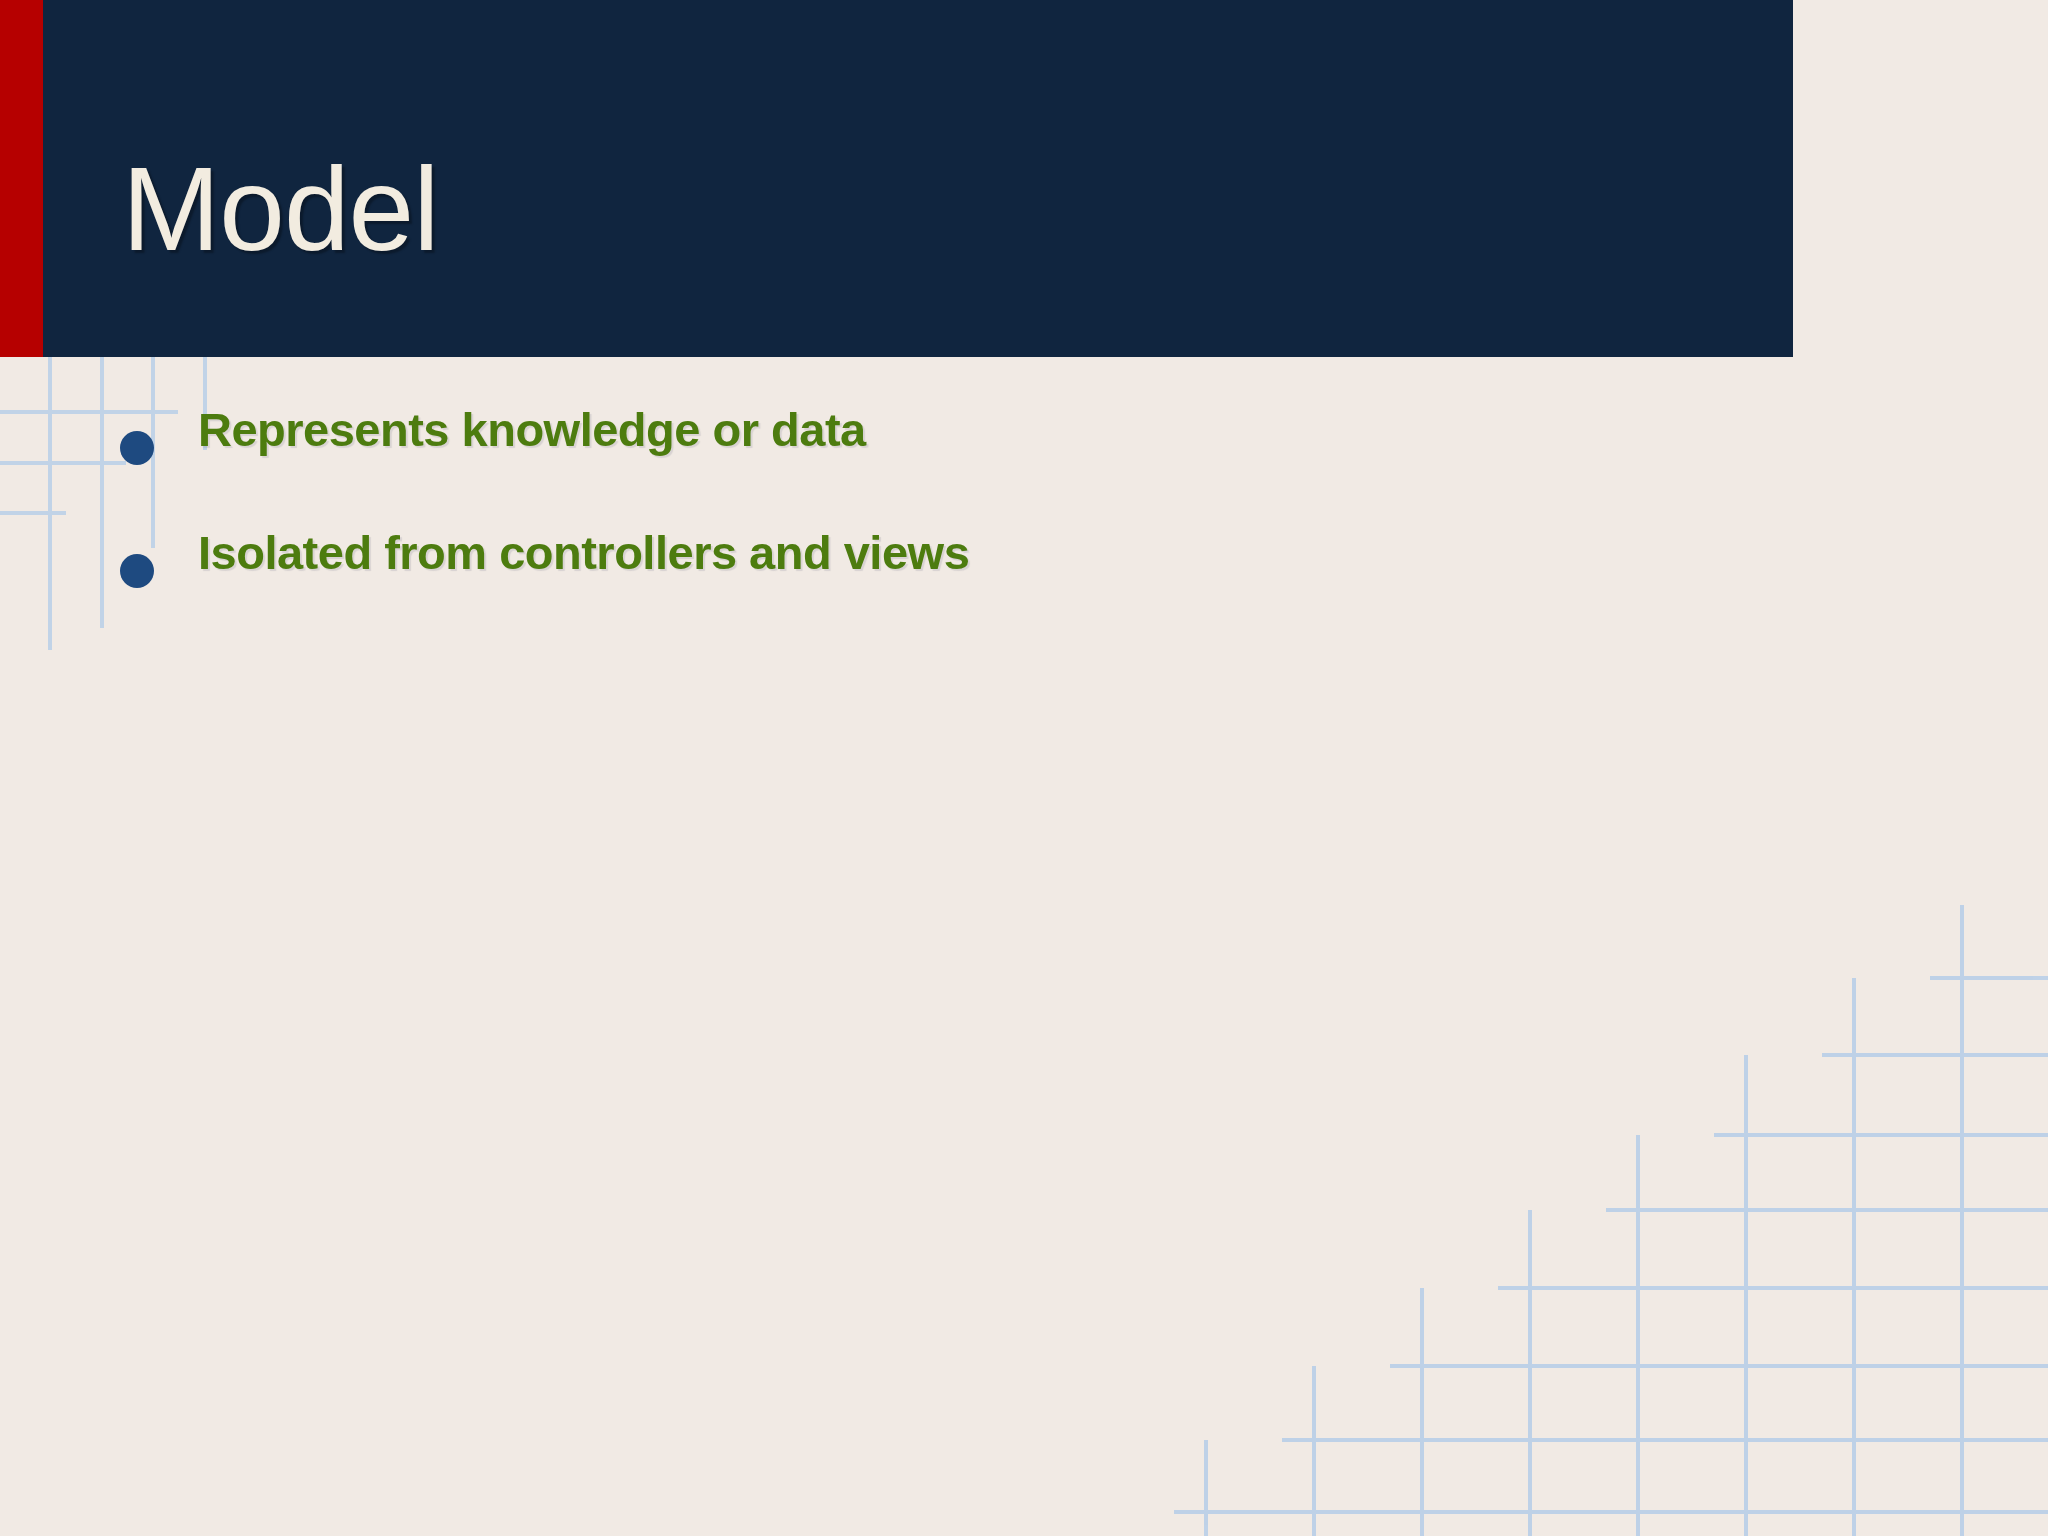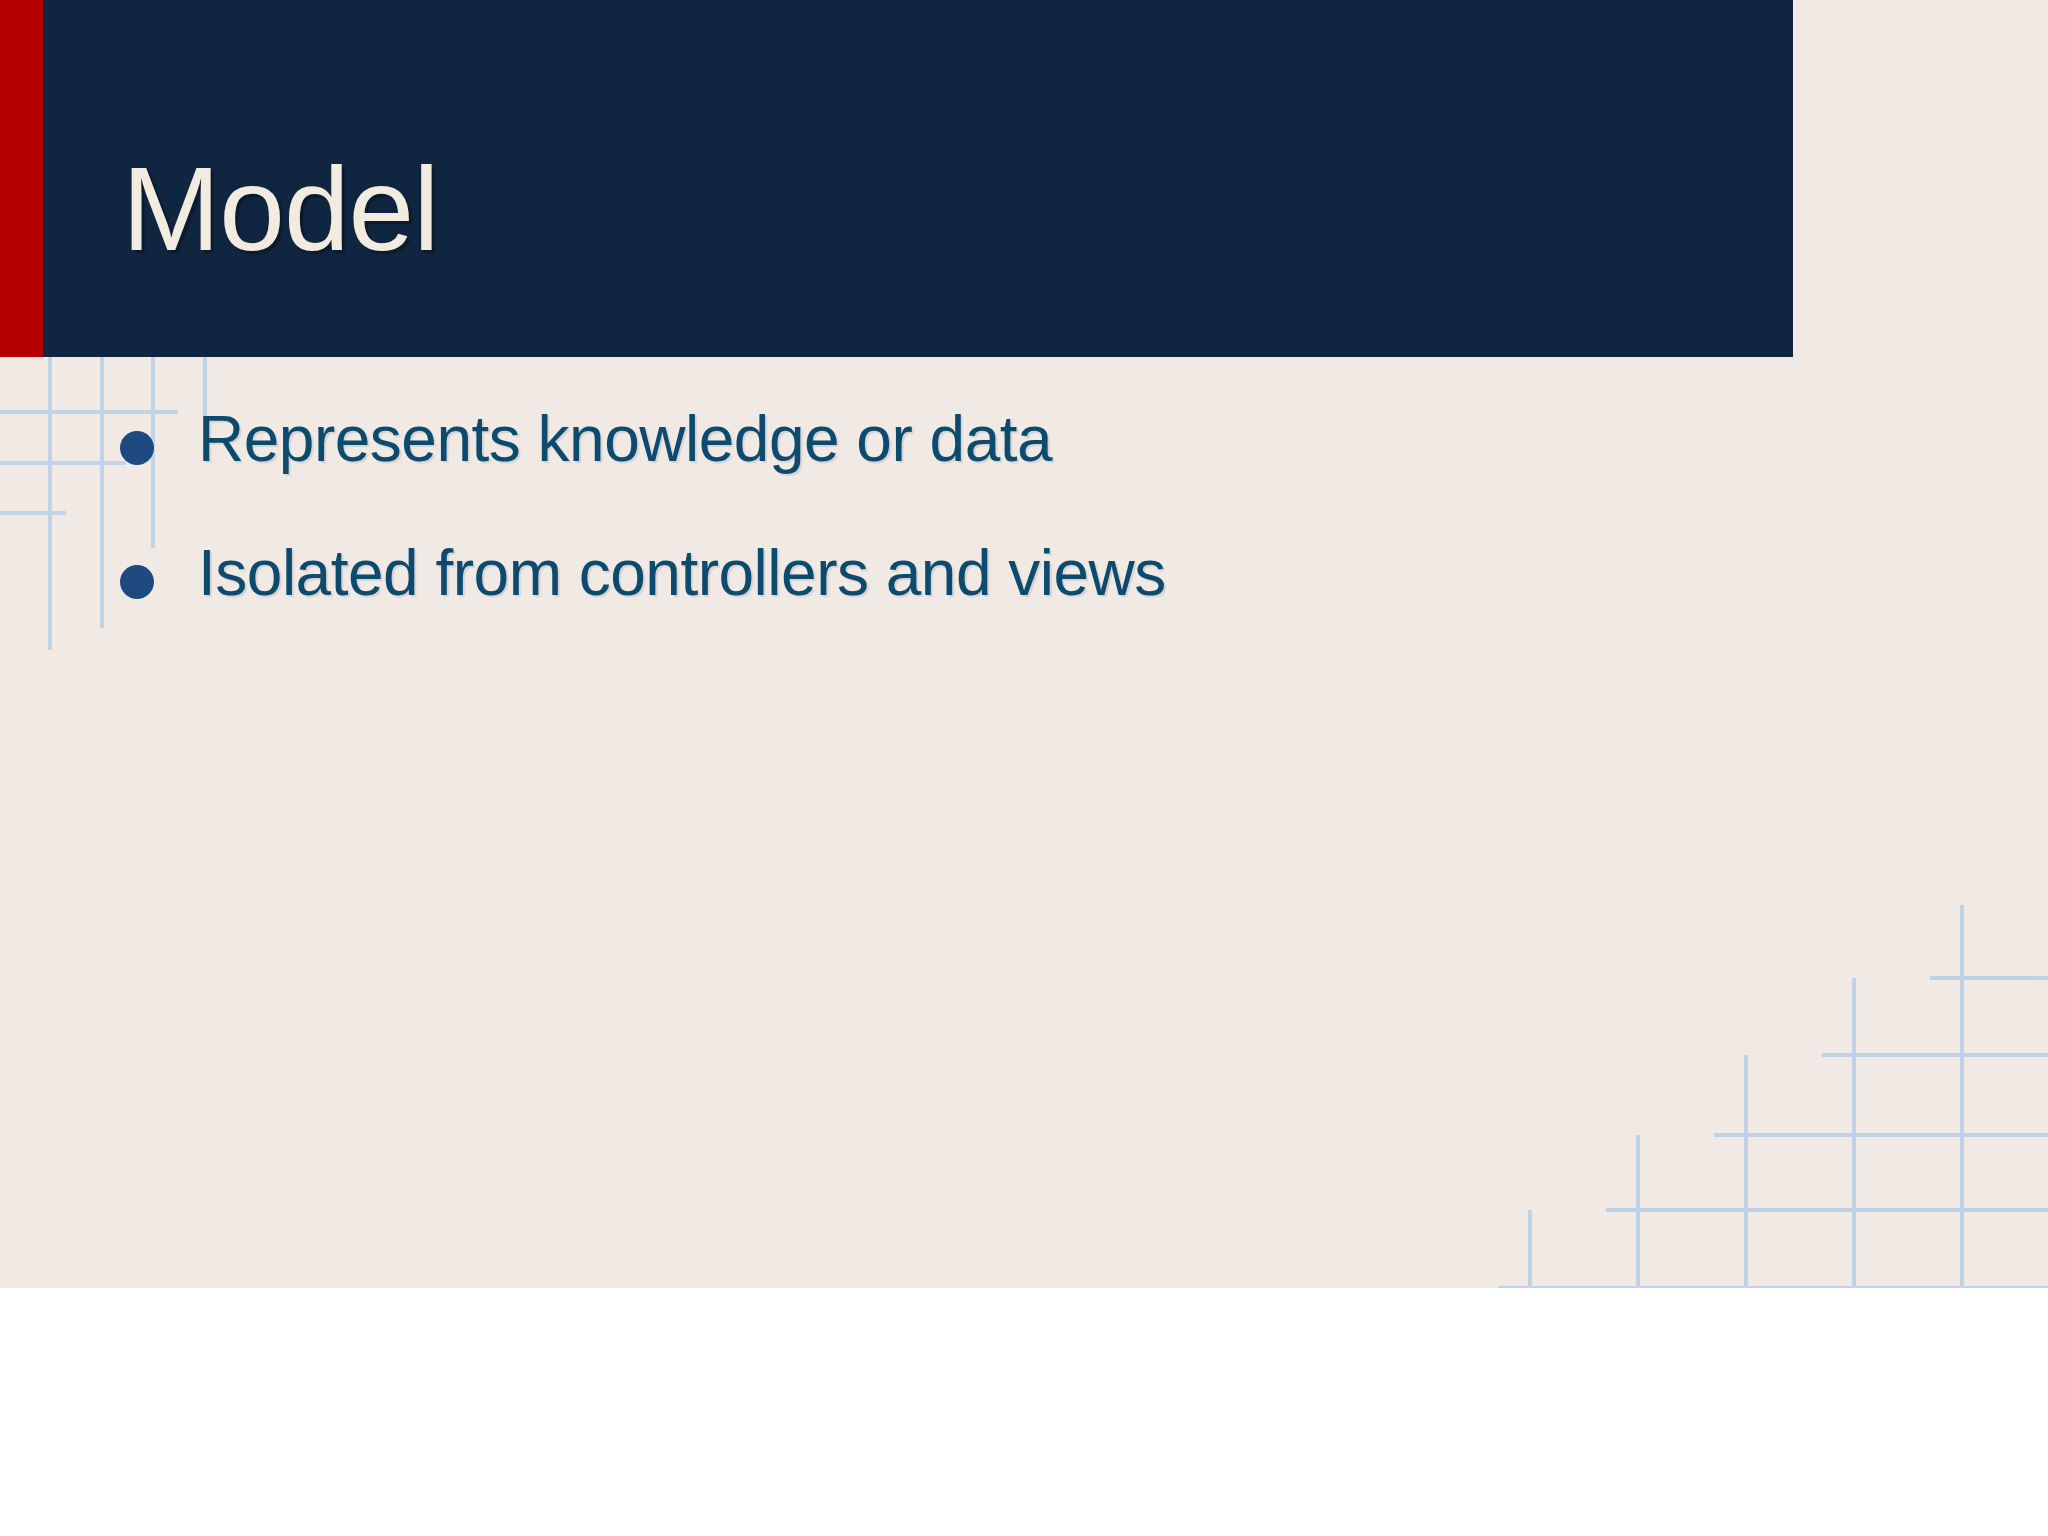--- a/index.html
+++ b/index.html
@@ -3,21 +3,21 @@
 <meta charset="utf-8">
 <style>
   html, body {
     margin: 0;
     padding: 0;
     background: #ffffff;
   }
   #slide {
     position: relative;
     width: 2048px;
-    height: 1288px;
+    height: 1536px;
     background: #f1eae4;
     overflow: hidden;
     font-family: "Liberation Sans", sans-serif;
   }
 
   
   .deco-layer {
     position: absolute;
     left: 0; top: 0;
     width: 2048px; height: 1536px;
@@ -75,24 +75,24 @@
     flex: 0 0 auto;
     width: 34px;
     height: 34px;
     border-radius: 50%;
     background: #1e4a80;
     margin-top: 27px;
     margin-right: 44px;
   }
   .bullet-text {
     flex: 1 1 auto;
-    color: #0c4a6e;
-    font-size: 64px;
+    color: #4d7c0f;
+    font-size: 47px;
     line-height: 1.12;
-    font-weight: 400;
+    font-weight: 700;
     letter-spacing: -0.5px;
     text-shadow: 2px 2px 1px rgba(120,120,140,0.20);
     max-width: 1640px;
   }
 </style>
 </head>
 <body>
 
 <div id="slide">
 

